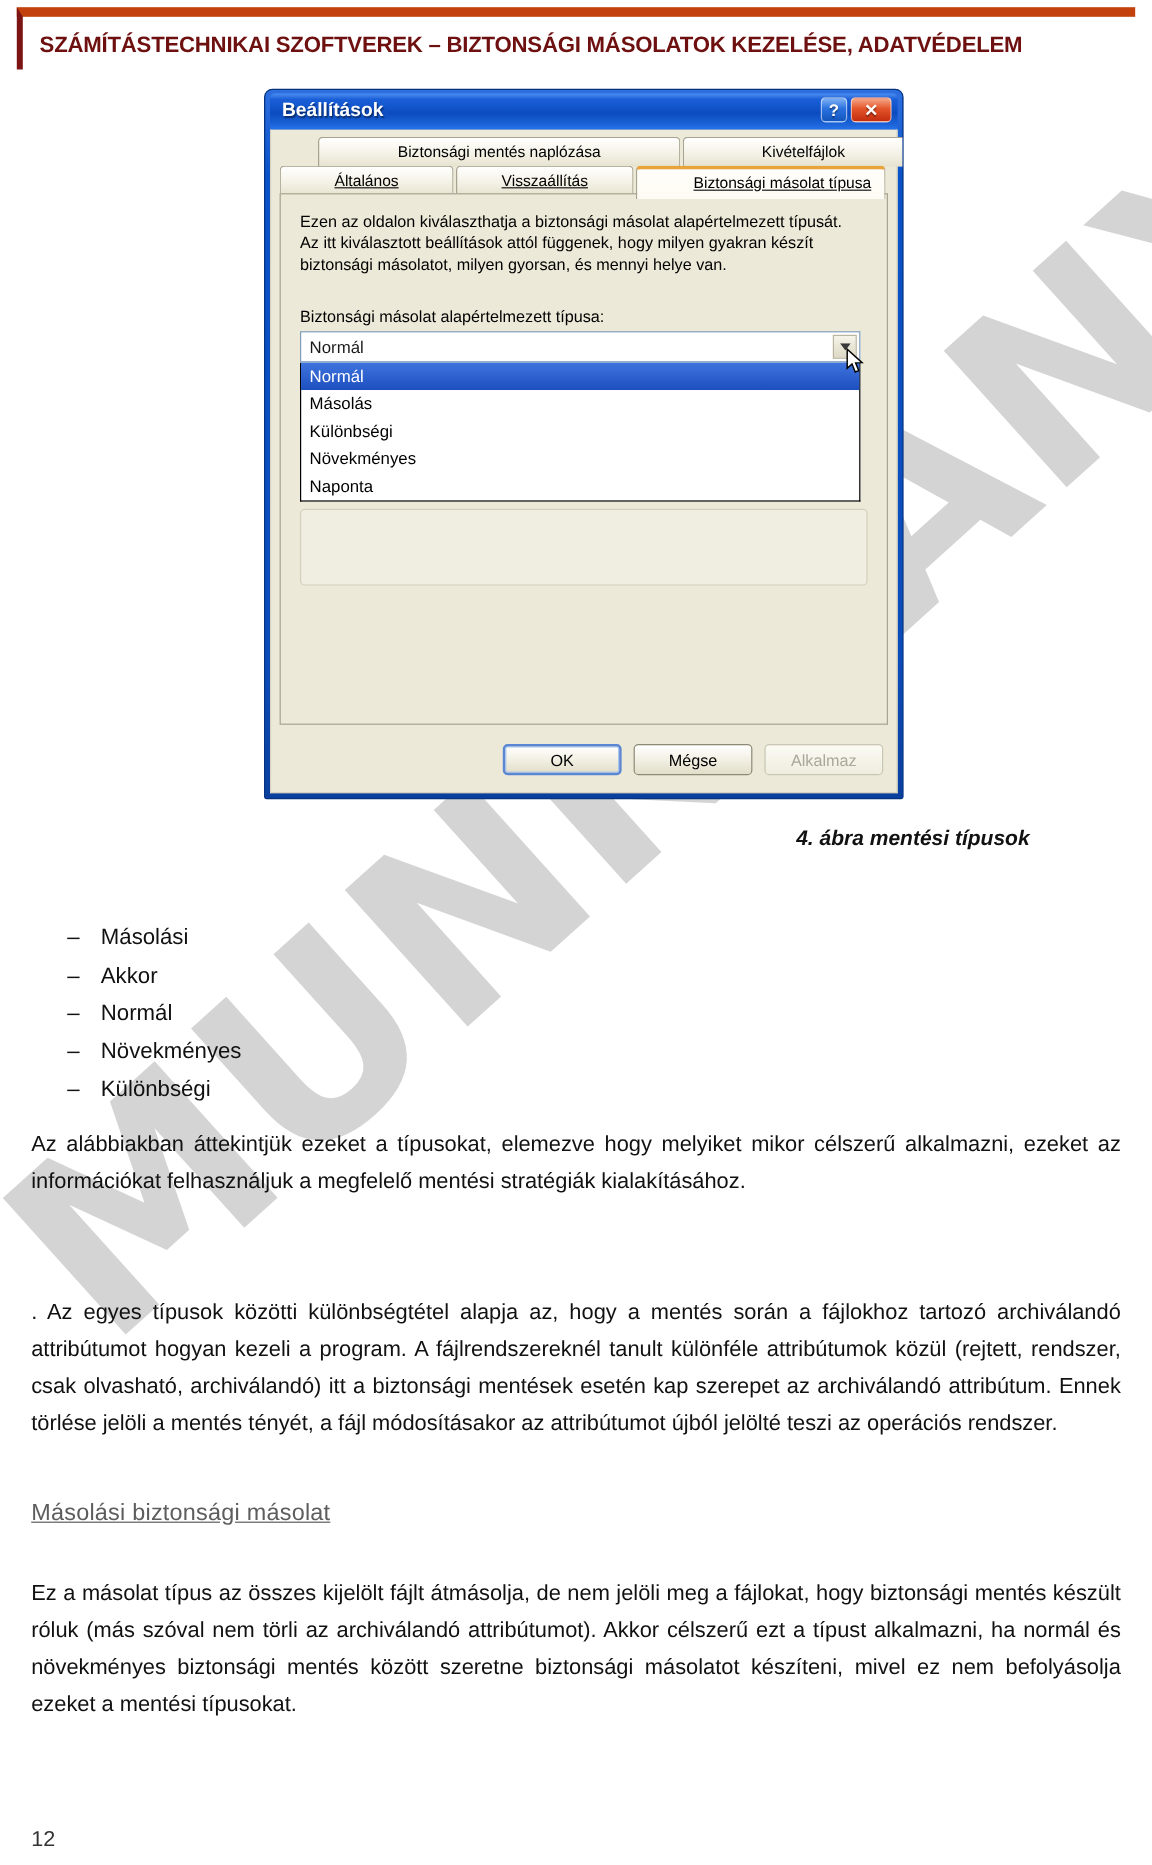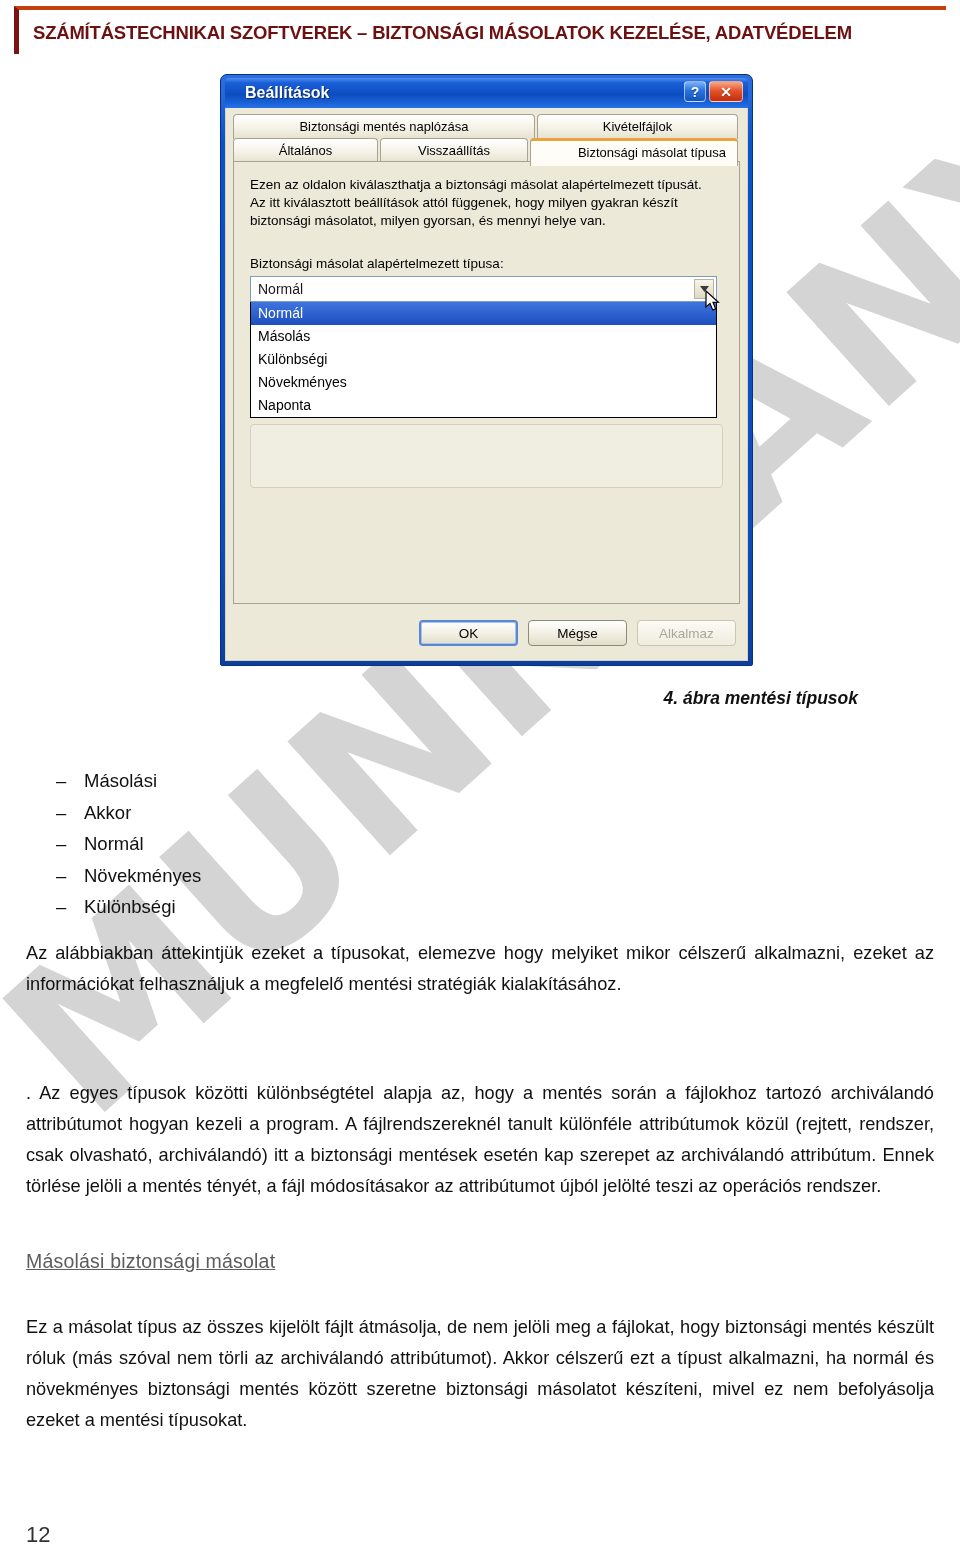--- a/index.html
+++ b/index.html
@@ -40,21 +40,21 @@
     white-space: nowrap;
     opacity: 0.95;
   }
 
   
   #page-header {
     position: absolute;
     left: 14px;
     top: 6px;
     width: 932px;
-    border-top: 4px solid #c2410c;
+    border-top: 8px solid #c2410c;
     border-left: 5px solid #7c1414;
     box-sizing: border-box;
     z-index: 20;
     background: transparent;
   }
   #page-header .hdr-inner {
     padding: 12px 0 10px 14px;
     font-size: 18.5px;
     font-weight: 600;
     letter-spacing: -0.2px;
@@ -81,21 +81,21 @@
     box-sizing: border-box;
     padding: 3px 4px 4px 4px;
     background-image: linear-gradient(180deg, #2e6fe0 0%, #0a52c8 12%, #0c4cb9 80%, #0a3f9e 100%);
     overflow: hidden;
   }
   .win-titlebar {
     height: 30px;
     position: relative;
     display: flex;
     align-items: center;
-    padding-left: 20px;
+    padding-left: 10px;
     border-radius: 4px 4px 0 0;
     background: linear-gradient(180deg, #4d8df0 0%, #1a5fd8 16%, #0c4cc0 55%, #1b63d8 85%, #2a72e8 100%);
   }
   .win-title {
     color: #ffffff;
     font-size: 16px;
     font-weight: bold;
     text-shadow: 1px 1px 1px rgba(0,0,0,.45);
     letter-spacing: 0px;
   }
@@ -143,22 +143,22 @@
     position: relative;
     height: 48px;
   }
   .tab-row {
     display: flex;
     position: absolute;
     left: 0;
     width: 100%;
     box-sizing: border-box;
   }
-  .tab-row.row1 { top: 0; }
-  .tab-row.row2 { top: 24px; }
+  .tab-row.row1 { top: 0; margin-left: 32px; }
+  .tab-row.row2 { top: 24px; text-decoration: underline; }
   .tab {
     height: 25px;
     line-height: 23px;
     text-align: center;
     font-size: 13px;
     color: #000;
     background: linear-gradient(180deg, #ffffff 0%, #f4f2e6 55%, #e6e2cf 100%);
     border: 1px solid #a7a390;
     border-bottom: none;
     border-radius: 4px 4px 0 0;
@@ -362,21 +362,21 @@
     letter-spacing: .2px;
     text-decoration: underline;
   }
   #head1 { top: 1250px; }
   #head2 { top: 1560px; }
   #para3 { top: 1312px; }
   .page-num {
     position: absolute;
     left: 26px;
     top: 1522px;
-    font-size: 22px;
+    font-size: 18px;
     color: #333;
   }
 </style>
 </head>
 <body>
 
 <div id="watermark">
   <div class="wm-text">MUNKAANYAG</div>
 </div>
 

